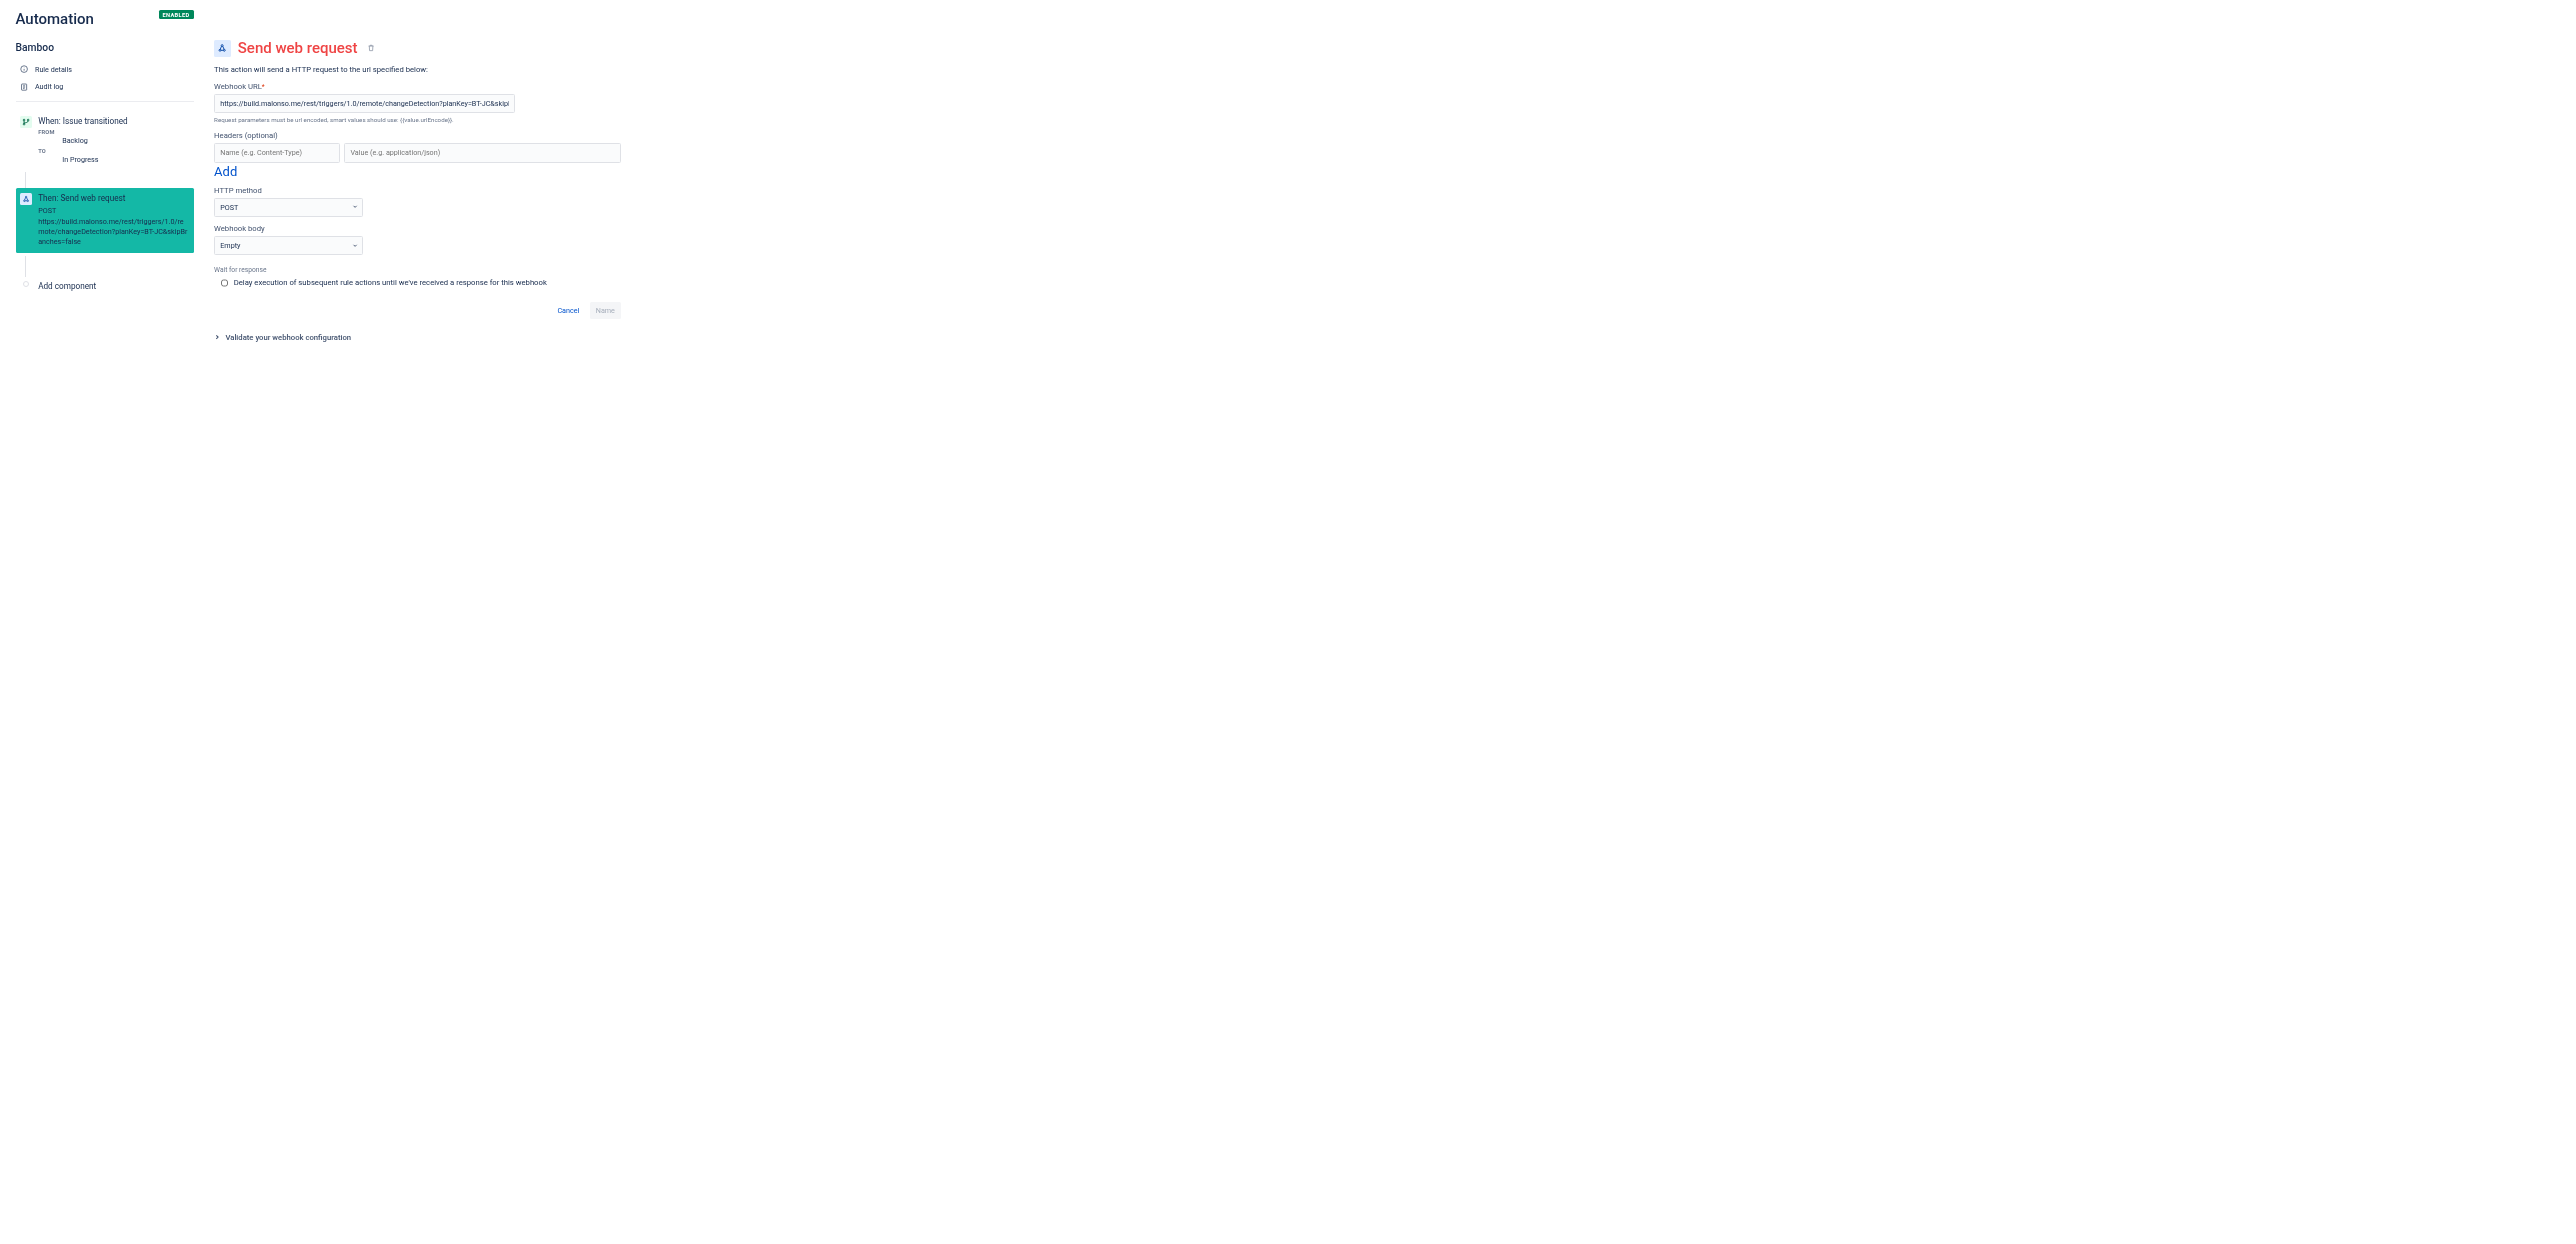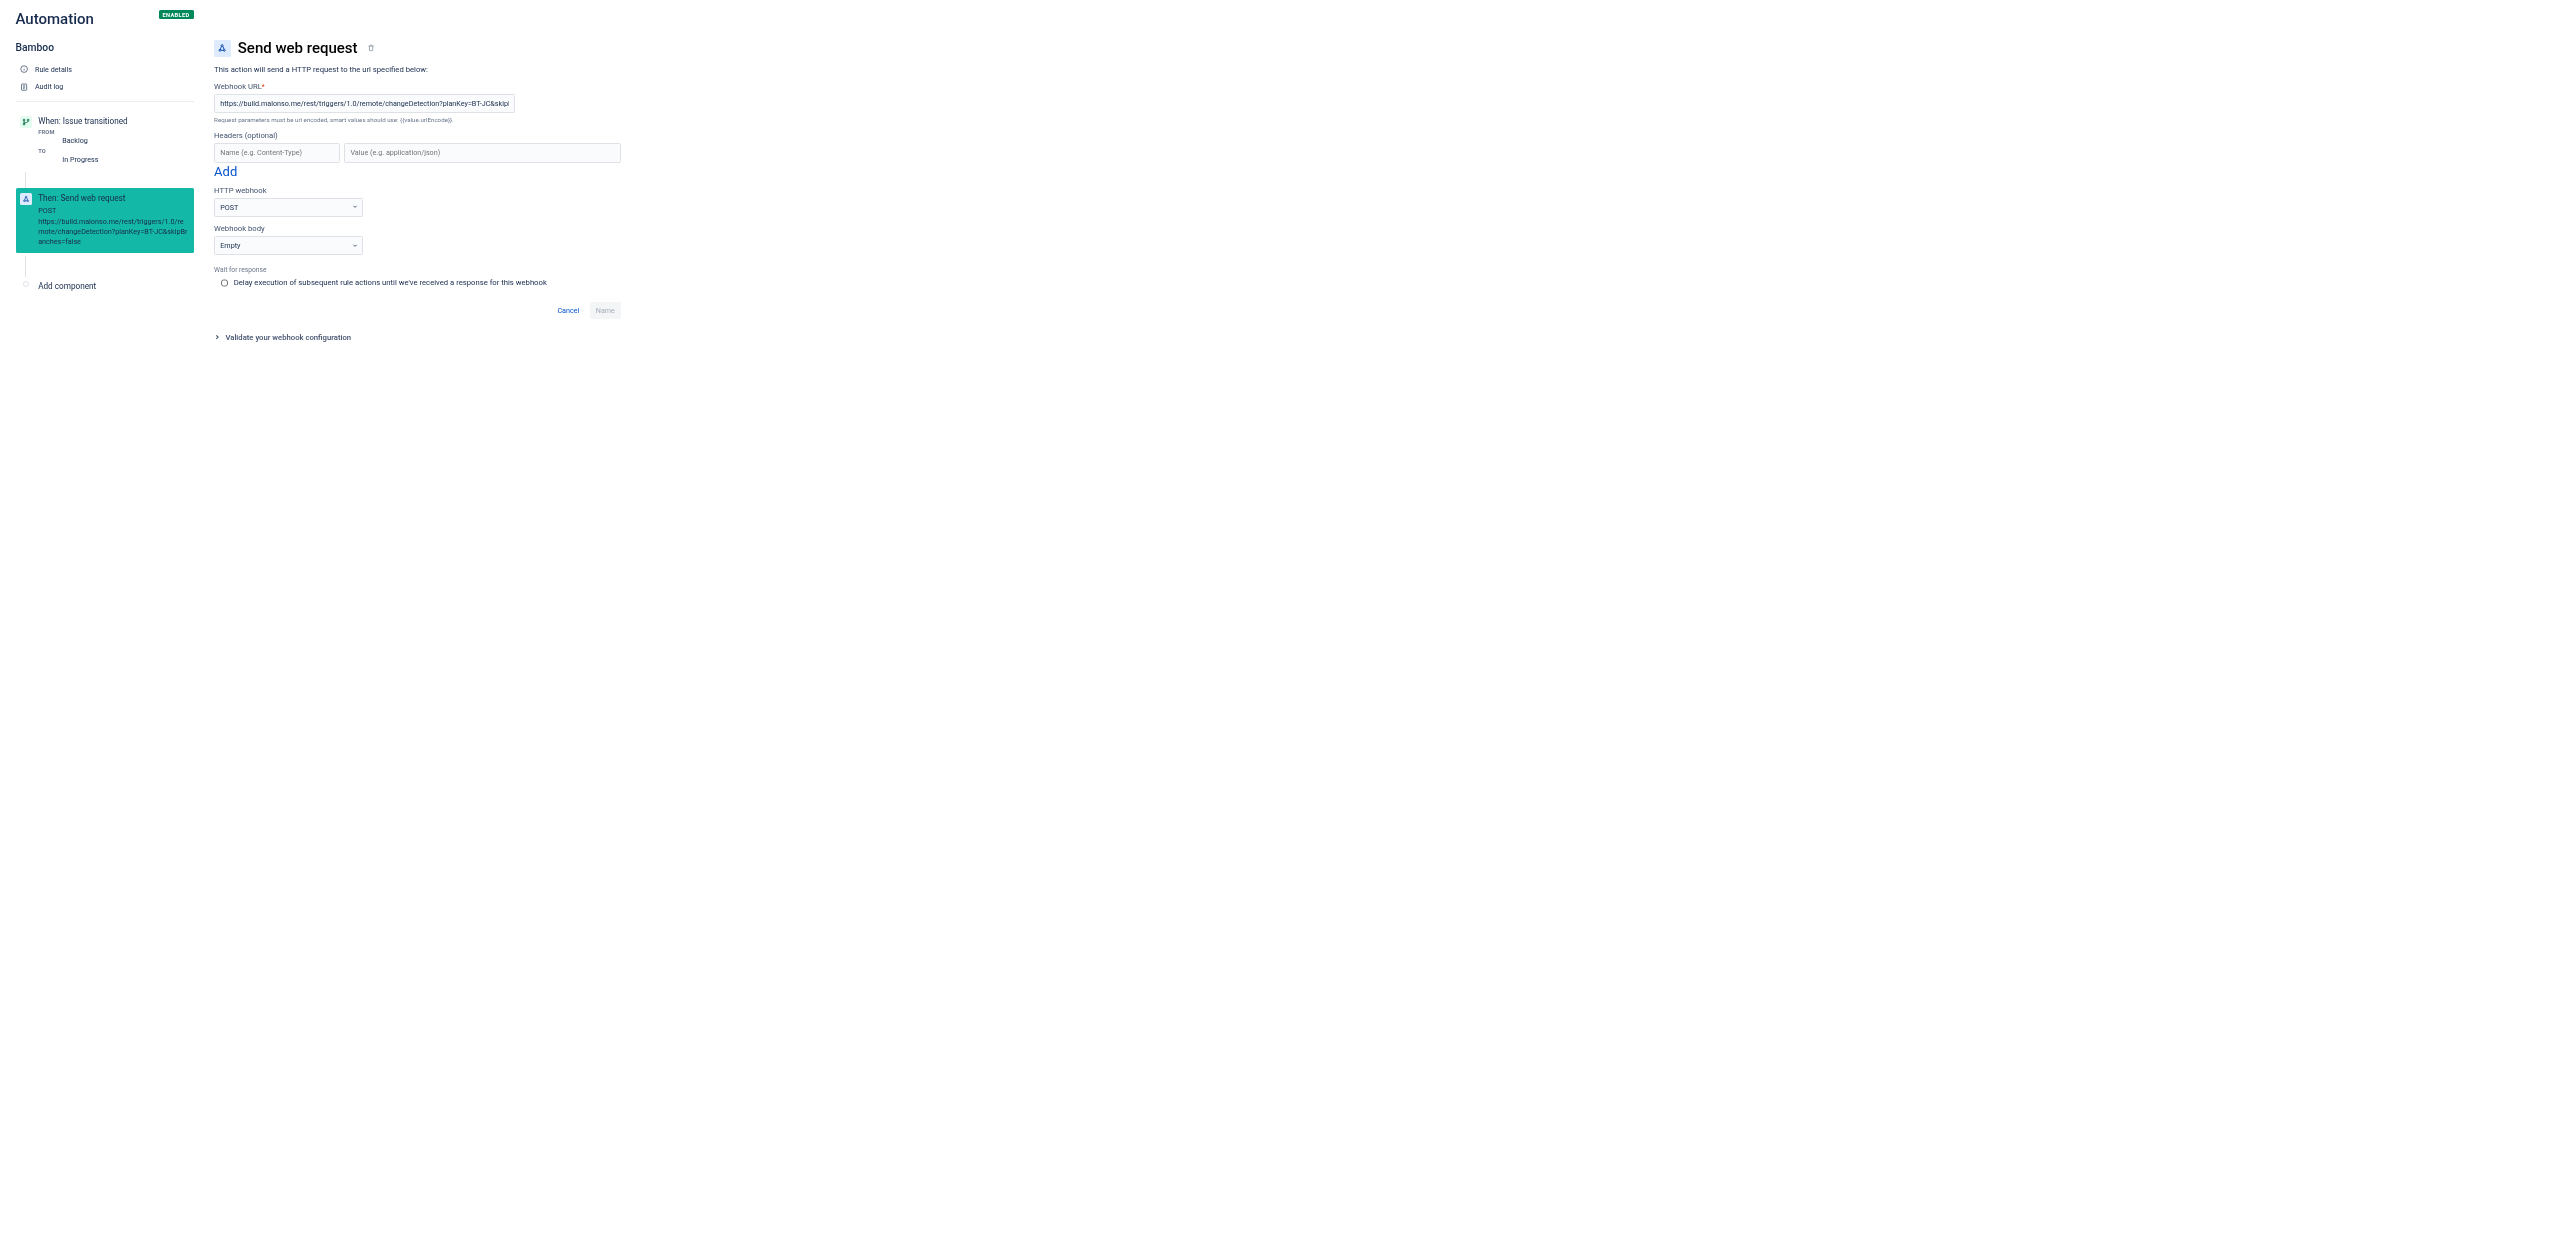--- a/index.html
+++ b/index.html
@@ -116,21 +116,21 @@
     align-items: center;
     gap: 7.2px;
     margin-bottom: 8.2px;
   }
   .detail-header .flow-icon {
     width: 16.5px; height: 16.5px; font-size: 9.3px;
   }
   .detail-title {
     font-size: 15px;
     font-weight: 500;
-    color: #000000;
+    color: #ef4444;
   }
   .trash-icon { color: #8993A4; cursor: pointer; margin-left: 2.1px; display:flex; }
   .detail-desc {
     font-size: 7.7px;
     color: #172B4D;
     margin-bottom: 7.2px;
   }
   .field-label {
     font-size: 7.7px;
     color: #42526E;
@@ -336,21 +336,21 @@
     <input type="text" class="text-input webhook-url-input" value="https://build.malonso.me/rest/triggers/1.0/remote/changeDetection?planKey=BT-JC&amp;skipBranches=false" style="">
     <div class="helper-text">Request parameters must be url encoded, smart values should use: {{value.urlEncode}}.</div>
 
     <label class="field-label">Headers (optional)</label>
     <div class="headers-row">
       <input type="text" class="text-input" placeholder="Name (e.g. Content-Type)" style="">
       <input type="text" class="text-input" placeholder="Value (e.g. application/json)" style="">
     </div>
     <span class="add-link">Add</span>
 
-    <label class="field-label">HTTP webhook</label>
+    <label class="field-label">HTTP method</label>
     <div class="select-wrap">
       <input type="text" readonly="" class="select-input" value="POST" style="">
       <span class="select-caret">
         <svg width="6.2" height="6.2" viewBox="0 0 12 12" fill="none" stroke="currentColor" stroke-width="1.8">
             <path d="M3 4.5 L6 7.5 L9 4.5"></path>
           </svg>
       </span>
     </div>
 
     <label class="field-label">Webhook body</label>

